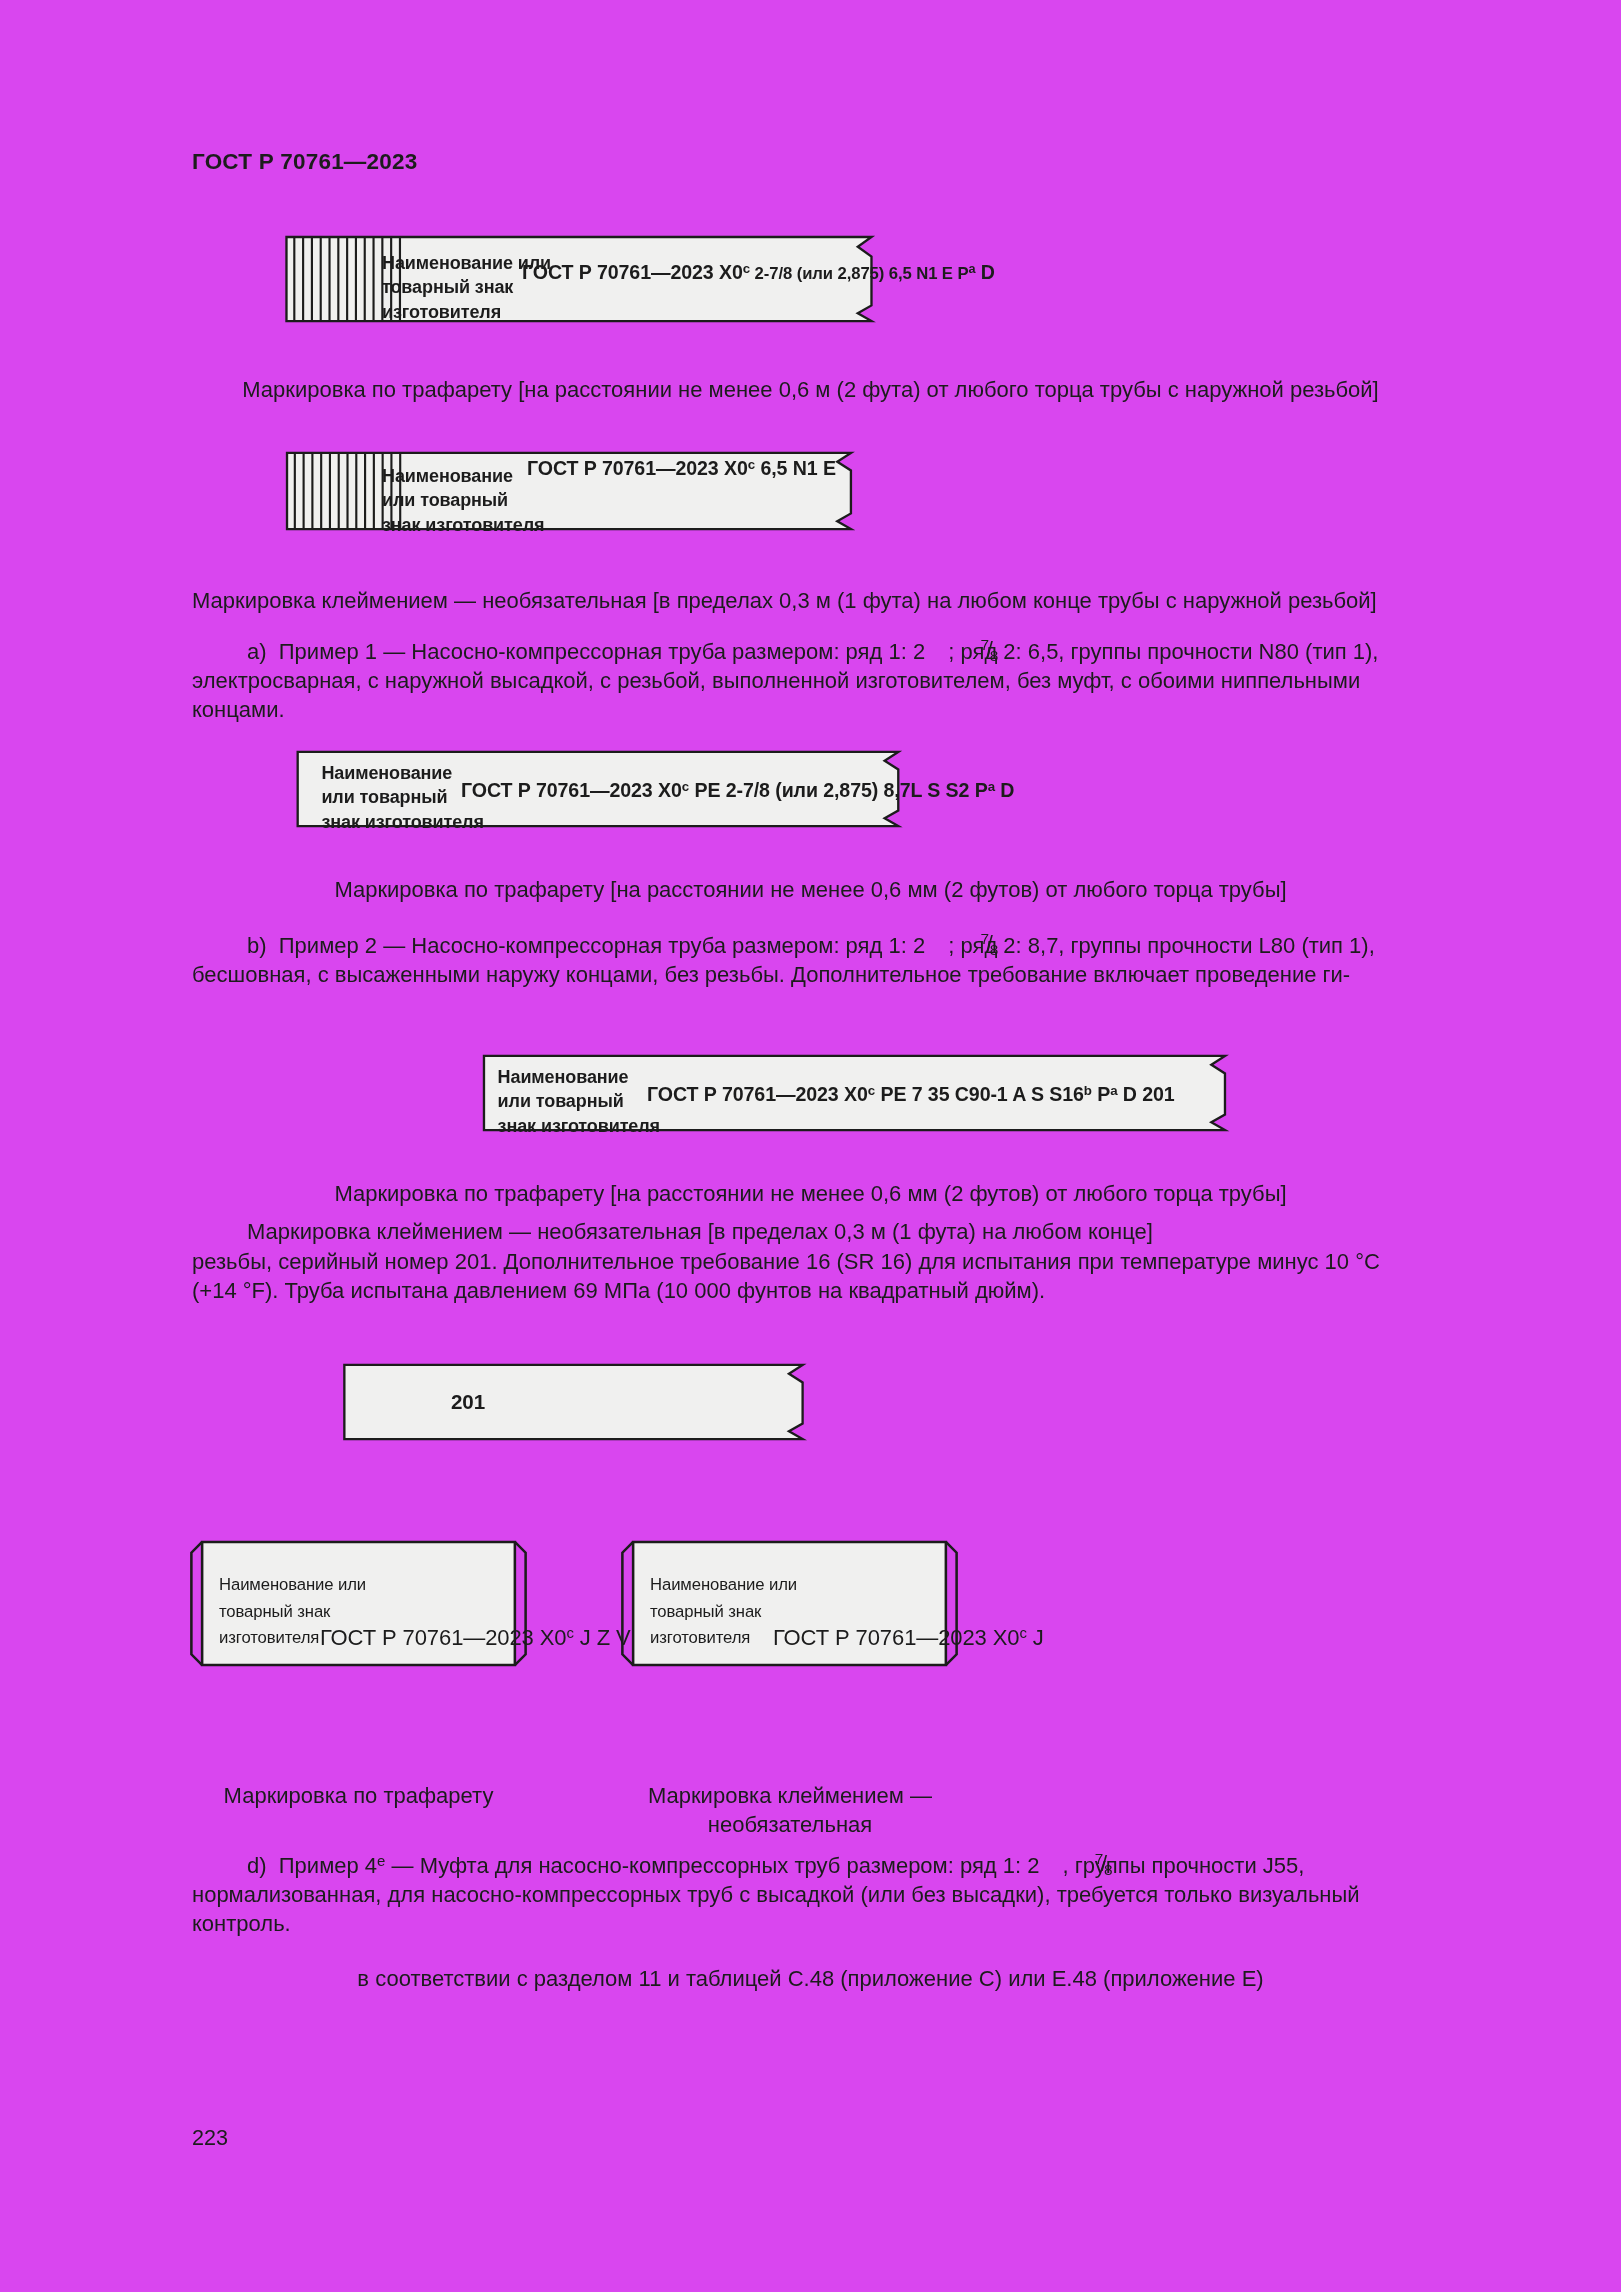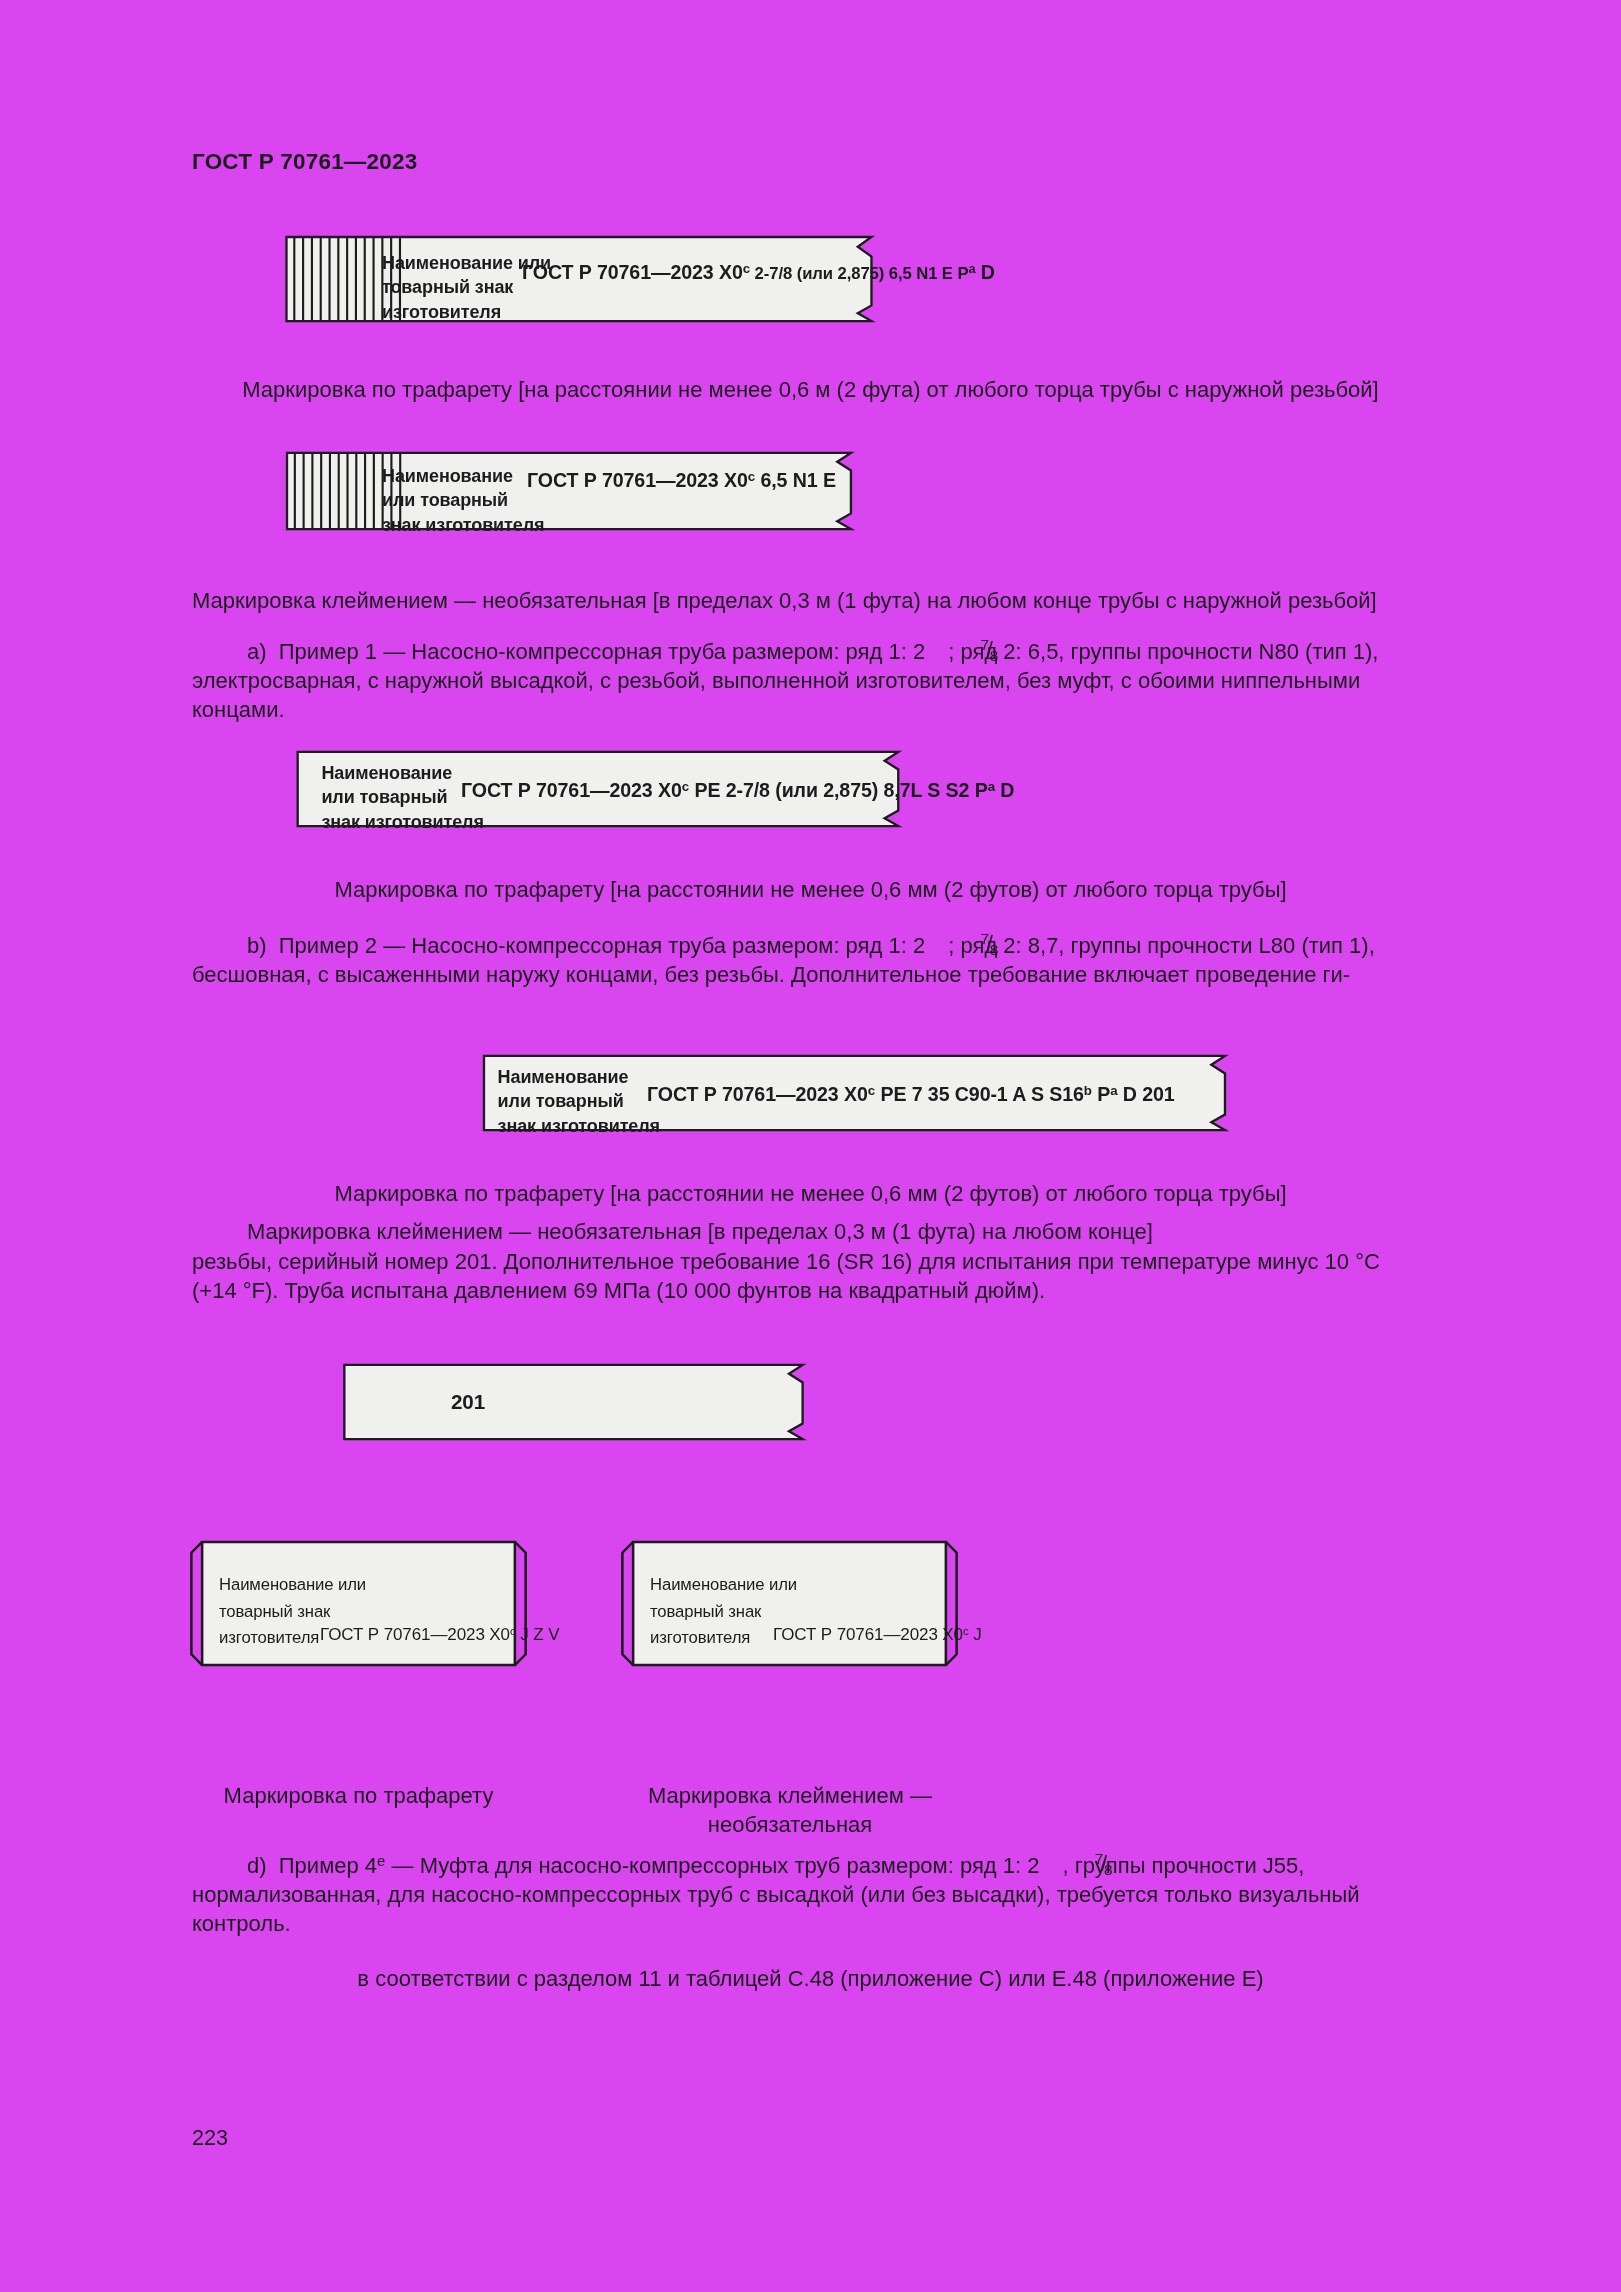--- a/index.html
+++ b/index.html
@@ -96,21 +96,21 @@
   }
   .mark {
     font-size: 19.6px;
   }
   .mfr-sm {
     font-size: 16.7px;
     line-height: 26.5px;
     font-weight: normal;
   }
   .mark-sm {
-    font-size: 17px;
+    font-size: 22px;
     font-weight: normal;
   }
   .serial {
     font-size: 20.6px;
     font-weight: bold;
   }
 
   
   .pageno {
     position: absolute;
@@ -174,21 +174,21 @@
         <line x1="100" y1="2" x2="100" y2="80"></line>
           <line x1="109" y1="2" x2="109" y2="80"></line>
         <line x1="118" y1="2" x2="118" y2="80"></line>
       </g>
     </svg>
     <div class="figtext mfr" style="left:98px; top:12.7px;">
       <div>Наименование</div>
       <div>или товарный</div>
       <div>знак изготовителя</div>
     </div>
-    <div class="figtext mark" style="left:243px; top:18px;">
+    <div class="figtext mark" style="left:243px; top:6px;">
       <span>ГОСТ Р 70761—2023 X0</span><sup>c</sup><span> 6,5 N1 E</span>
     </div>
   </div>
 
   <p class="para abs" style="left:192px; width:1237px; top:586px;">Маркировка клеймением — необязательная [в пределах 0,3 м (1 фута) на любом конце трубы с наружной резьбой]</p>
 
   <div class="abs" style="left:192px; width:1237px; top:637px;">
     <p class="para" style="text-indent:55px;">
       <span>a)</span>&nbsp;
       <span>Пример 1 — Насосно-компрессорная труба размером: ряд 1: 2</span><span class="frac"><span class="n">7</span><span class="s">/</span><span class="d">8</span></span><span>; ряд 2: 6,5, группы прочности N80 (тип 1),</span>

